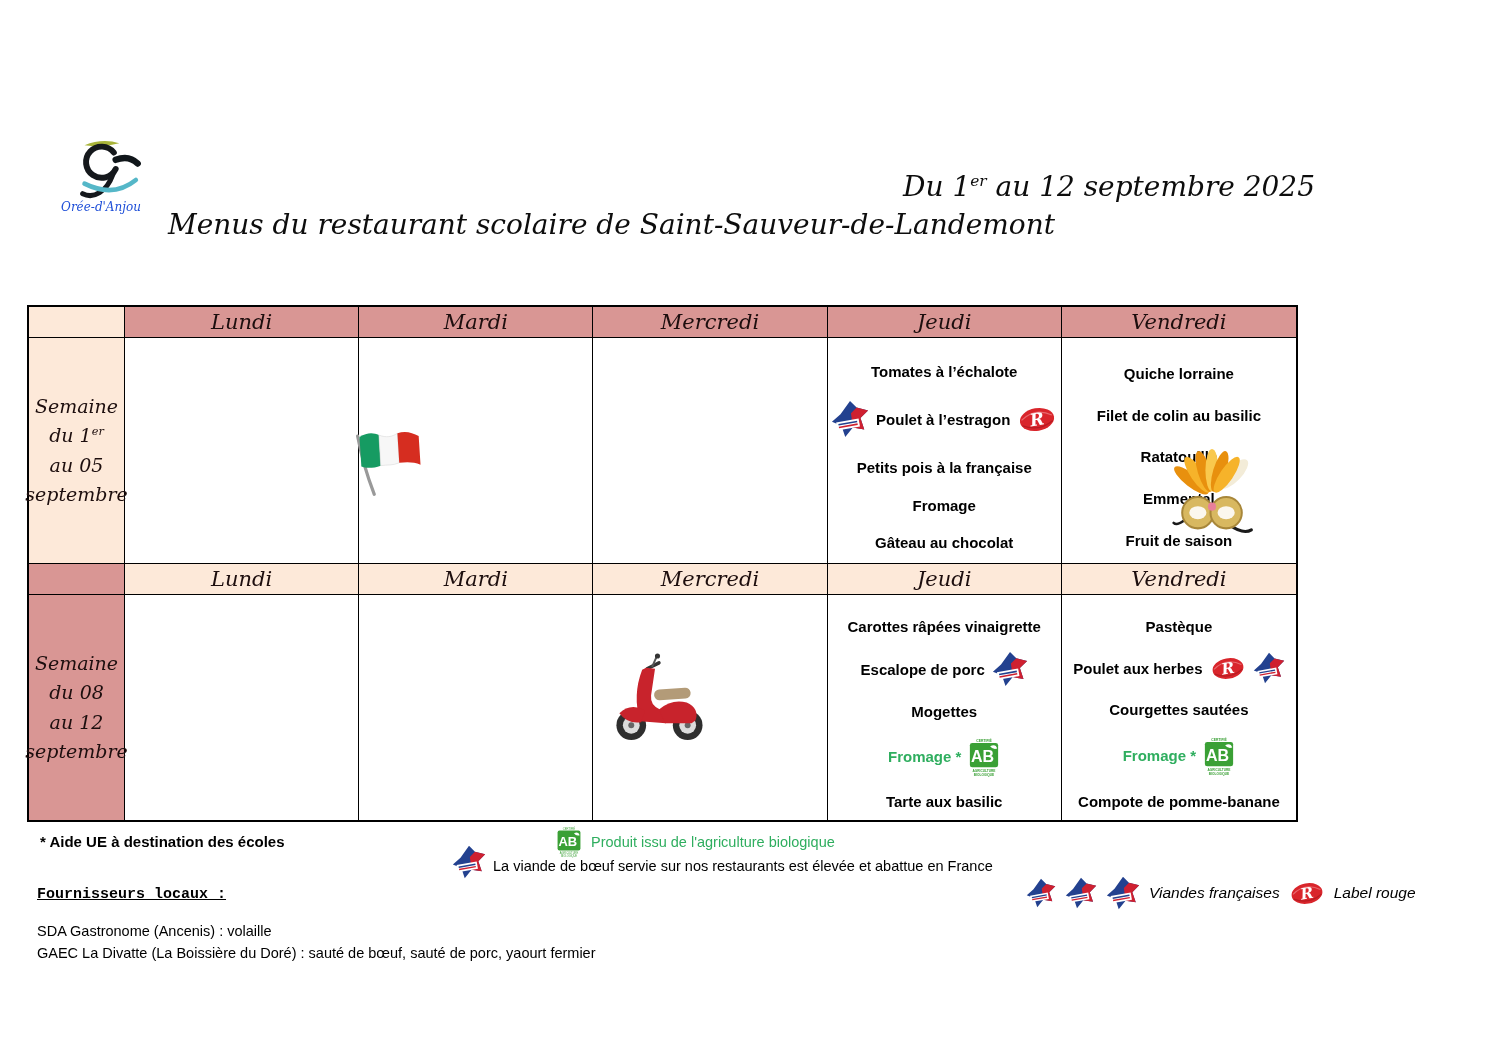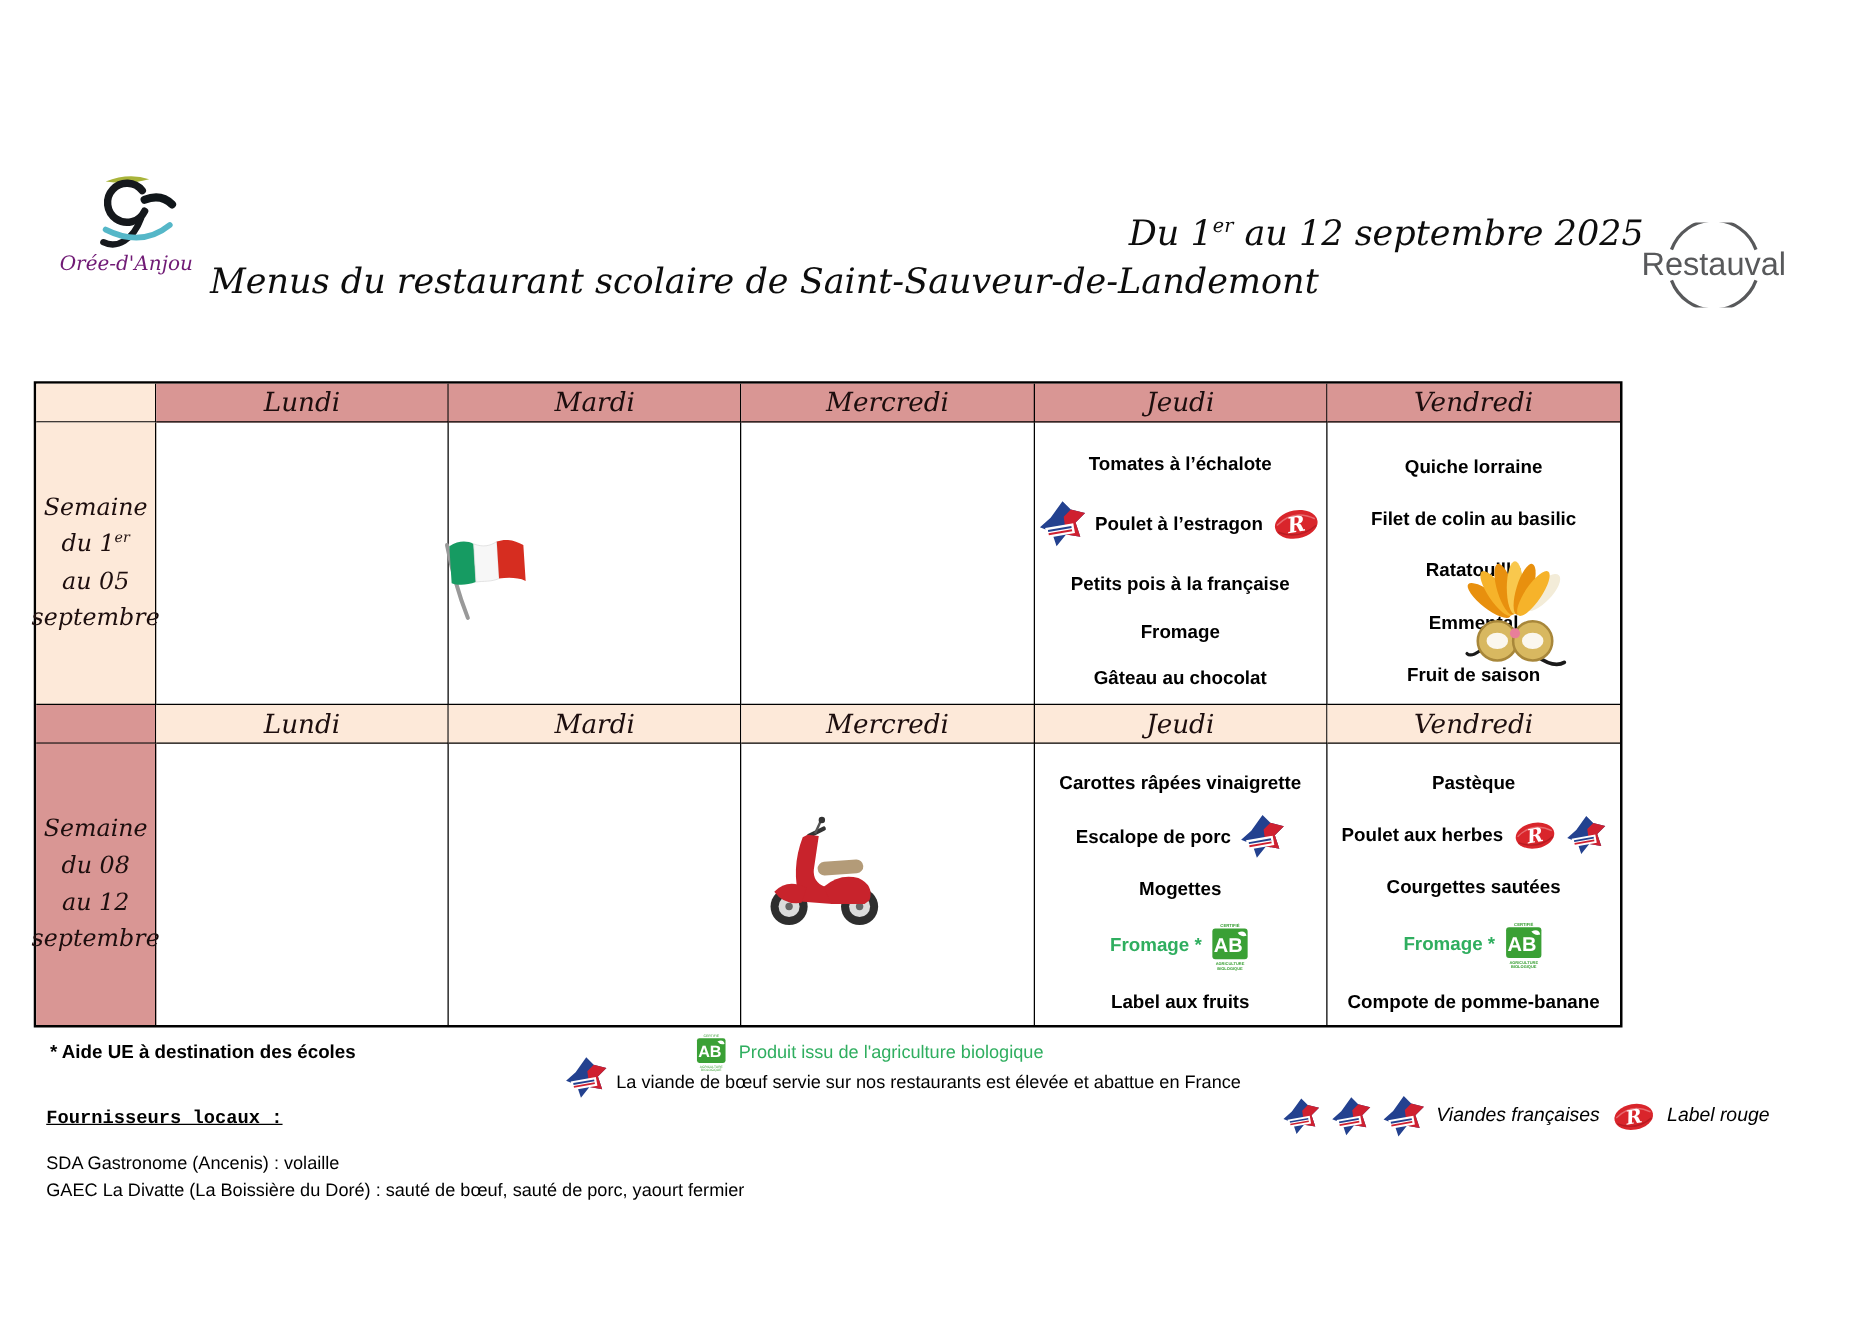--- a/index.html
+++ b/index.html
@@ -5,21 +5,21 @@
   * { margin:0; padding:0; box-sizing:border-box; }
   html,body { background:#ffffff; }
   .page {
     position:relative; width:1497px; height:1058px; background:#fff;
     font-family:"Liberation Sans", sans-serif; overflow:hidden; color:#000;
   }
   .serif-it { font-family:"DejaVu Serif", serif; font-style:italic; }
 
   
   #oree-logo { position:absolute; left:42px; top:136px; width:118px; text-align:center; }
-  .oree-caption { font-family:"DejaVu Serif", serif; font-style:italic; font-size:16px; color:#701a75; margin-top:-6px; }
+  .oree-caption { font-family:"DejaVu Serif", serif; font-style:italic; font-size:12px; color:#1d4ed8; margin-top:-6px; }
   #date-range { position:absolute; left:903px; top:154px; font-size:28px; color:#0d0d0d;margin-top:16px; }
   #date-range sup { font-size:0.55em; }
   #page-title { position:absolute; left:168px; top:208px; font-size:28px; color:#0d0d0d; white-space:nowrap; }
   #restauval-logo { position:absolute; left:1296px; top:178px; }
 
   
   .menu-table {
     position:absolute; left:27px; top:305px; width:1271px; height:517px;
     display:grid; grid-template-columns:96px repeat(5, 1fr);
     grid-template-rows:31px 226px 31px auto;
@@ -147,27 +147,20 @@
     </svg>
     <div class="oree-caption">Orée-d'Anjou</div>
   </div>
 
   <div id="date-range" class="serif-it">
     <span>Du 1</span><sup>er</sup><span> au 12 septembre 2025</span>
   </div>
 
   <div id="page-title" class="serif-it">Menus du restaurant scolaire de Saint-Sauveur-de-Landemont</div>
 
-  <div id="restauval-logo">
-    <svg width="150" height="68" viewBox="0 0 150 68">
-      <path d="M41.2 21.7 A36 36 0 0 1 108.8 21.7" stroke="#58595b" stroke-width="2.6" fill="none"></path>
-      <path d="M108.8 46.3 A36 36 0 0 1 41.2 46.3" stroke="#58595b" stroke-width="2.6" fill="none"></path>
-      <text x="75" y="42" text-anchor="middle" font-size="26" fill="#58595b" font-family="Liberation Sans, sans-serif">Restauval</text>
-    </svg>
-  </div>
 
   <div class="menu-table">
 
     <div class="bg-cream"></div>
     <div class="day-header bg-pink">Lundi</div>
     <div class="day-header bg-pink">Mardi</div>
     <div class="day-header bg-pink">Mercredi</div>
     <div class="day-header bg-pink">Jeudi</div>
     <div class="day-header bg-pink">Vendredi</div>
 
@@ -250,21 +243,21 @@
       <div class="menu-item">
           <span class="mi-text">Mogettes</span>
         </div>
       <div class="menu-item bio">
         <span class="mi-text">Fromage *</span>
         <svg class="icon" width="32" height="40">
             <use href="#sym-ab"></use>
           </svg>
       </div>
       <div class="menu-item">
-          <span class="mi-text">Label aux fruits</span>
+          <span class="mi-text">Tarte aux basilic</span>
         </div>
     </div>
     <div class="menu-cell">
       <div class="menu-item">
           <span class="mi-text">Pastèque</span>
         </div>
       <div class="menu-item">
         <span class="mi-text">Poulet aux herbes</span>
         <svg class="icon" width="36" height="27">
             <use href="#sym-label-rouge"></use>

